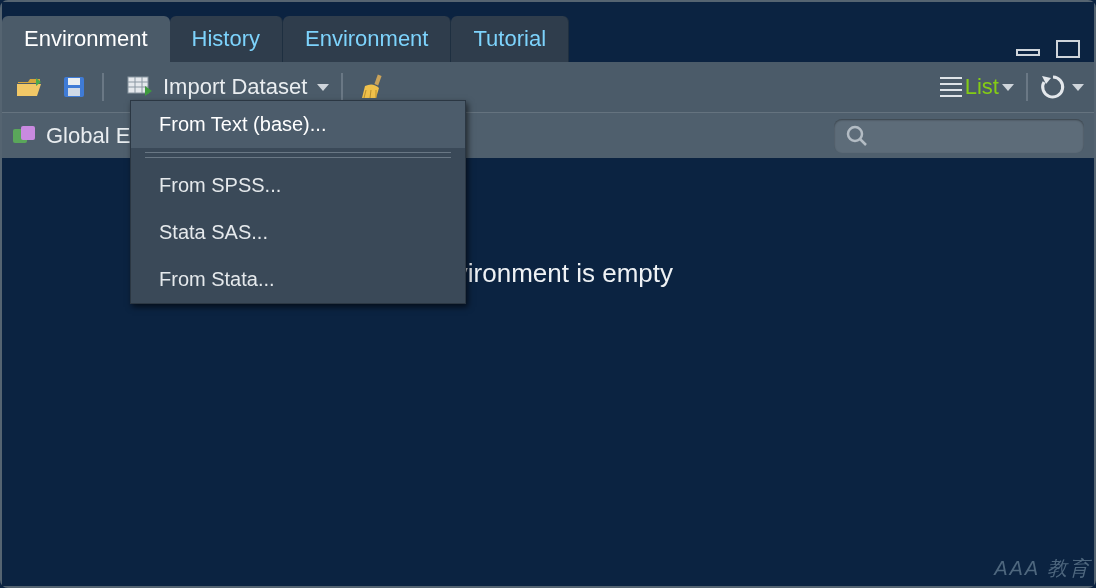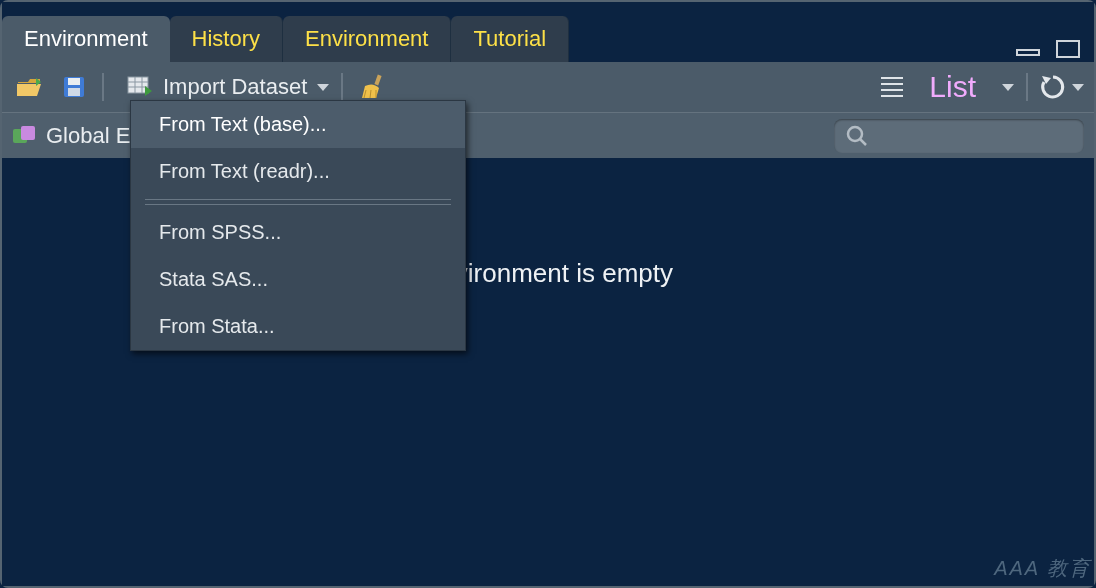--- a/index.html
+++ b/index.html
@@ -25,21 +25,21 @@
     background: #0b2341;
     padding: 0;
     position: relative;
   }
   .tab {
     height: 46px;
     display: flex;
     align-items: center;
     padding: 0 22px;
     font-size: 22px;
-    color: #fde047;
+    color: #7dd3fc;
     border-top-left-radius: 6px;
     border-top-right-radius: 6px;
     cursor: pointer;
     border-right: 1px solid #1e2f40;
   }
   .tab.active {
     background: #4b5b69;
     color: #ffffff;
     border: none;
   }
@@ -103,24 +103,24 @@
   }
   .toolbar-right {
     margin-left: auto;
     display: flex;
     align-items: center;
     gap: 10px;
   }
   .list-btn {
     display: inline-flex;
     align-items: center;
-    gap: 26px;
-    cursor: pointer;
-    color: #f0abfc;
-    font-size: 30px;
+    gap: 3px;
+    cursor: pointer;
+    color: #84cc16;
+    font-size: 22px;
   }
   .list-lines {
     display: inline-flex; flex-direction: column; gap: 4px;
   }
   .list-lines span { display:block; width: 22px; height: 2px; background: #dfe4e8; }
   .refresh-btn {
     display: inline-flex; align-items: center; gap: 6px; cursor: pointer;
   }
 
   
@@ -303,21 +303,20 @@
       </div>
     </div>
   </div>
 
   <div class="main">
     <div class="empty-text">Environment is empty</div>
   </div>
 
   <div class="dropdown">
     <div class="menu-item hover">From Text (base)...</div>
-    <div class="menu-item">From Text (readr)...</div>
     <div class="menu-sep"></div>
     <div class="menu-sep"></div>
     <div class="menu-item">From SPSS...</div>
     <div class="menu-item">Stata SAS...</div>
     <div class="menu-item">From Stata...</div>
   </div>
 
   <div class="watermark">AAA 教育</div>
 </div>
 

